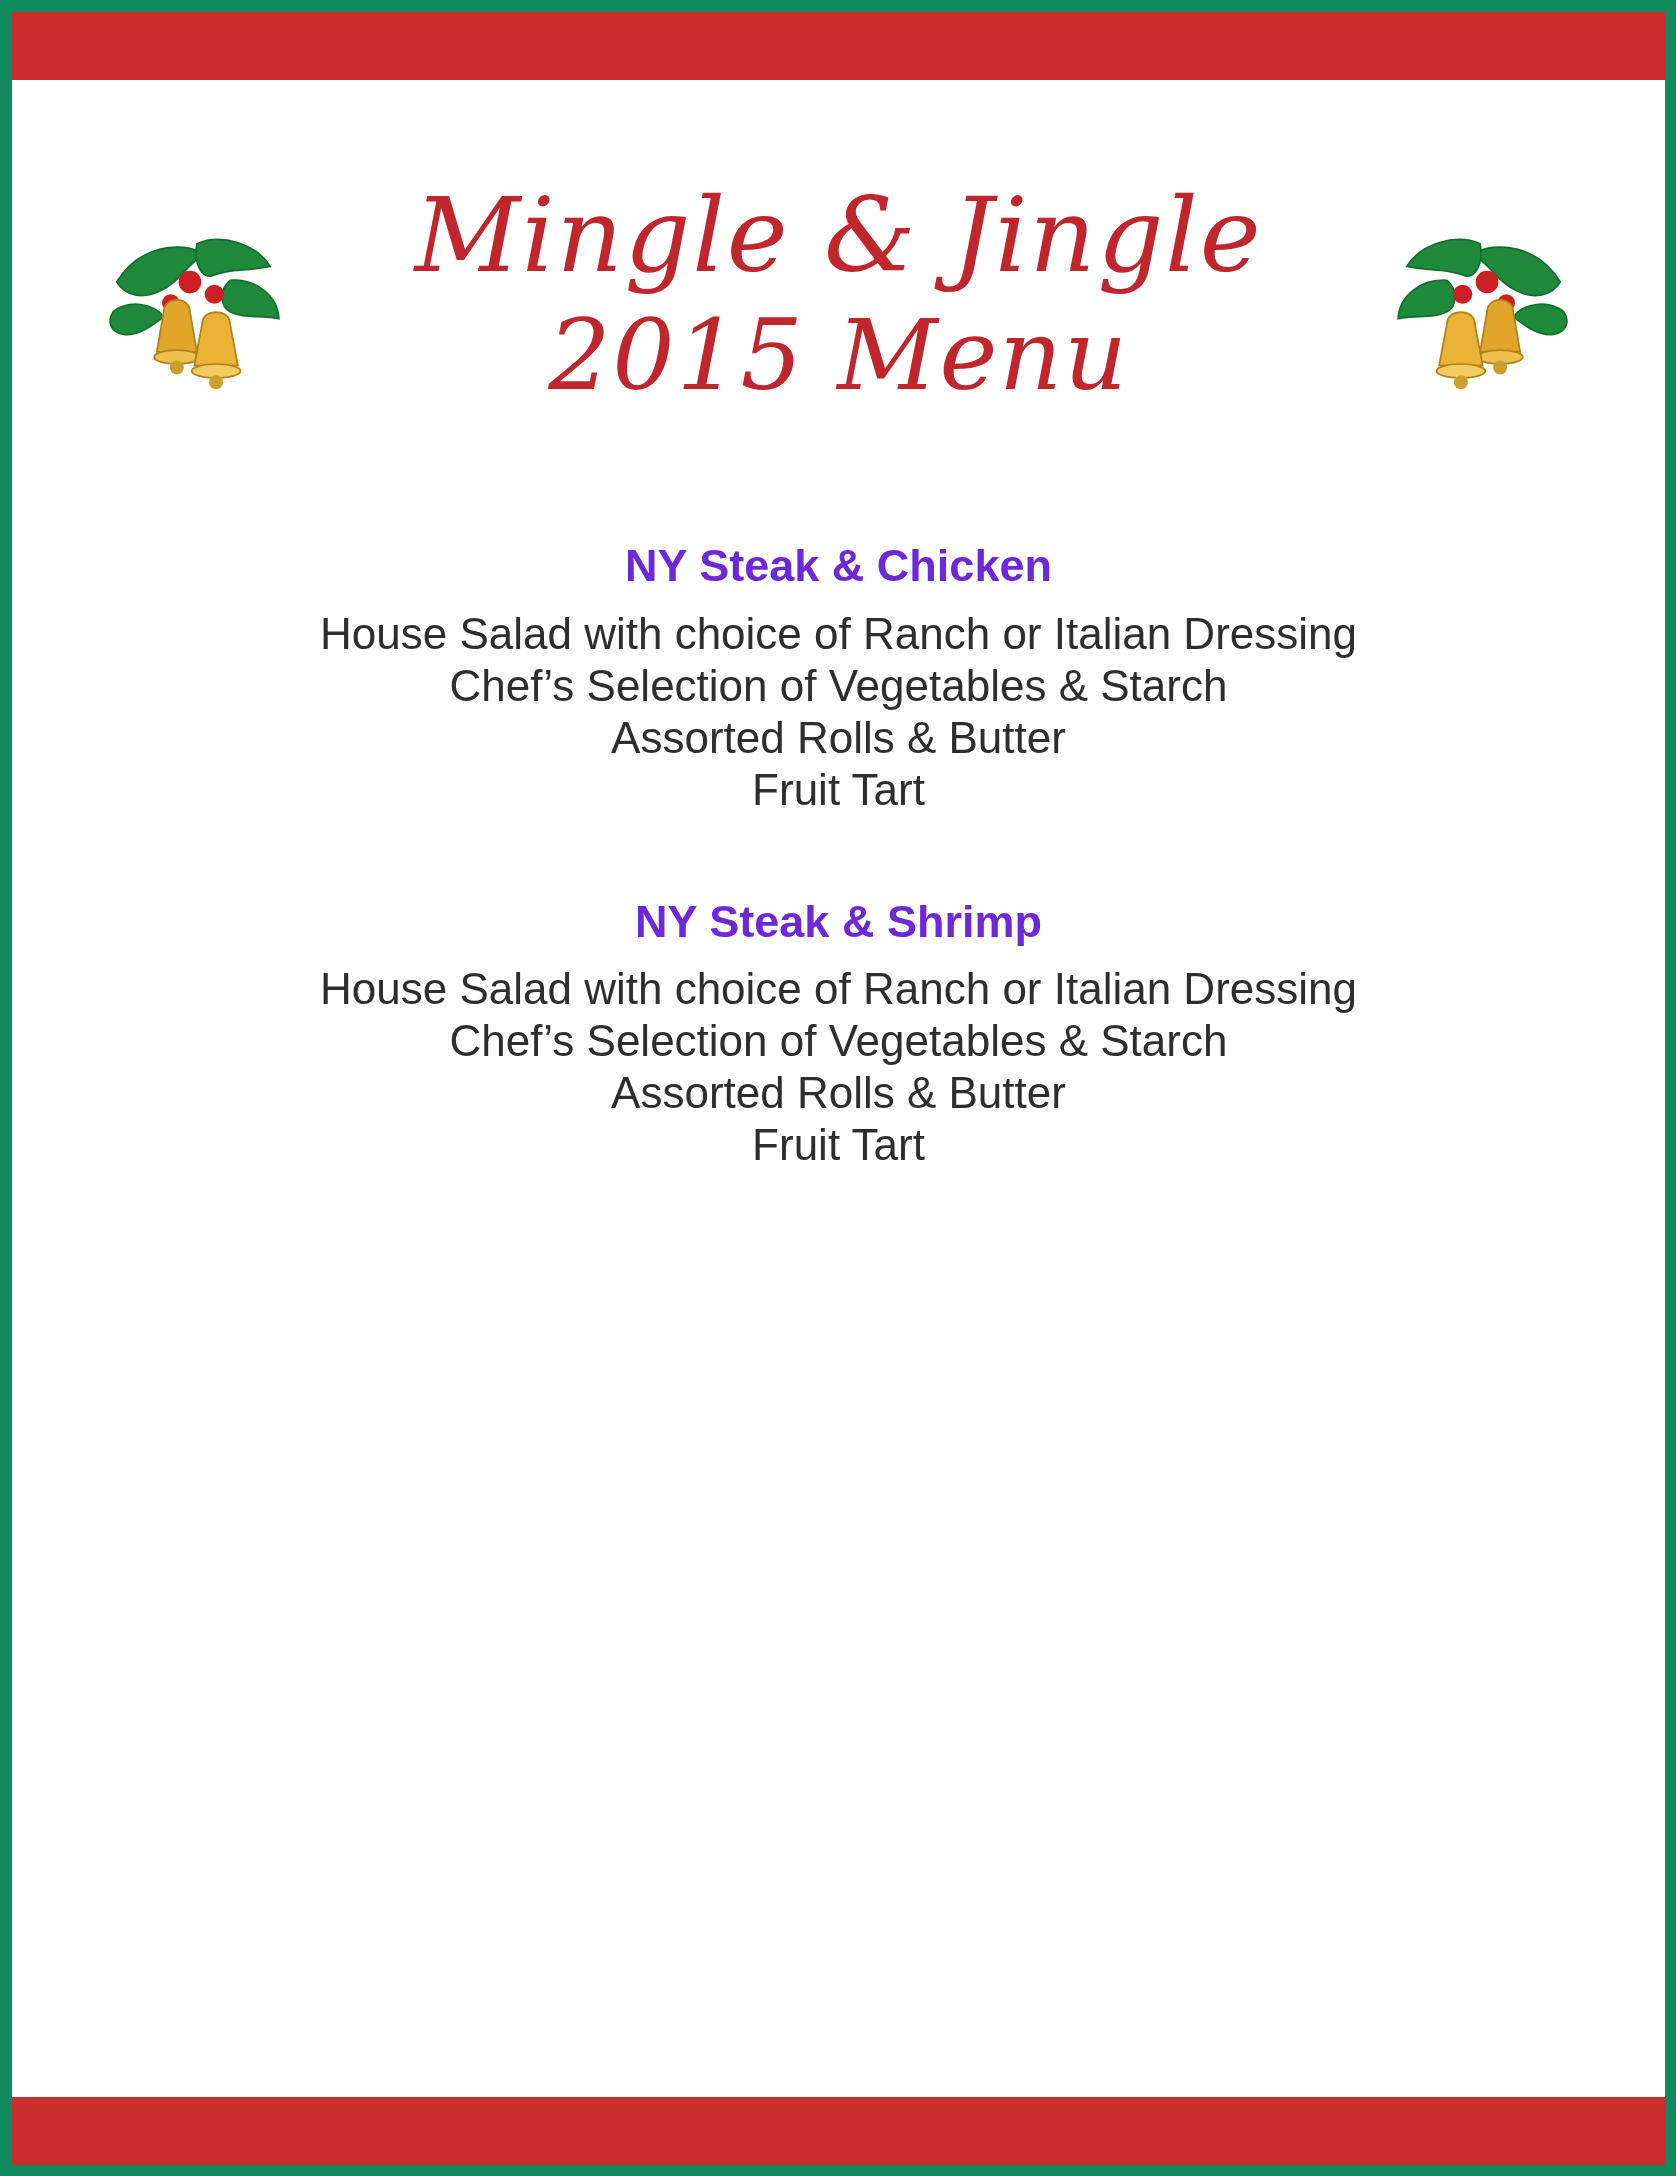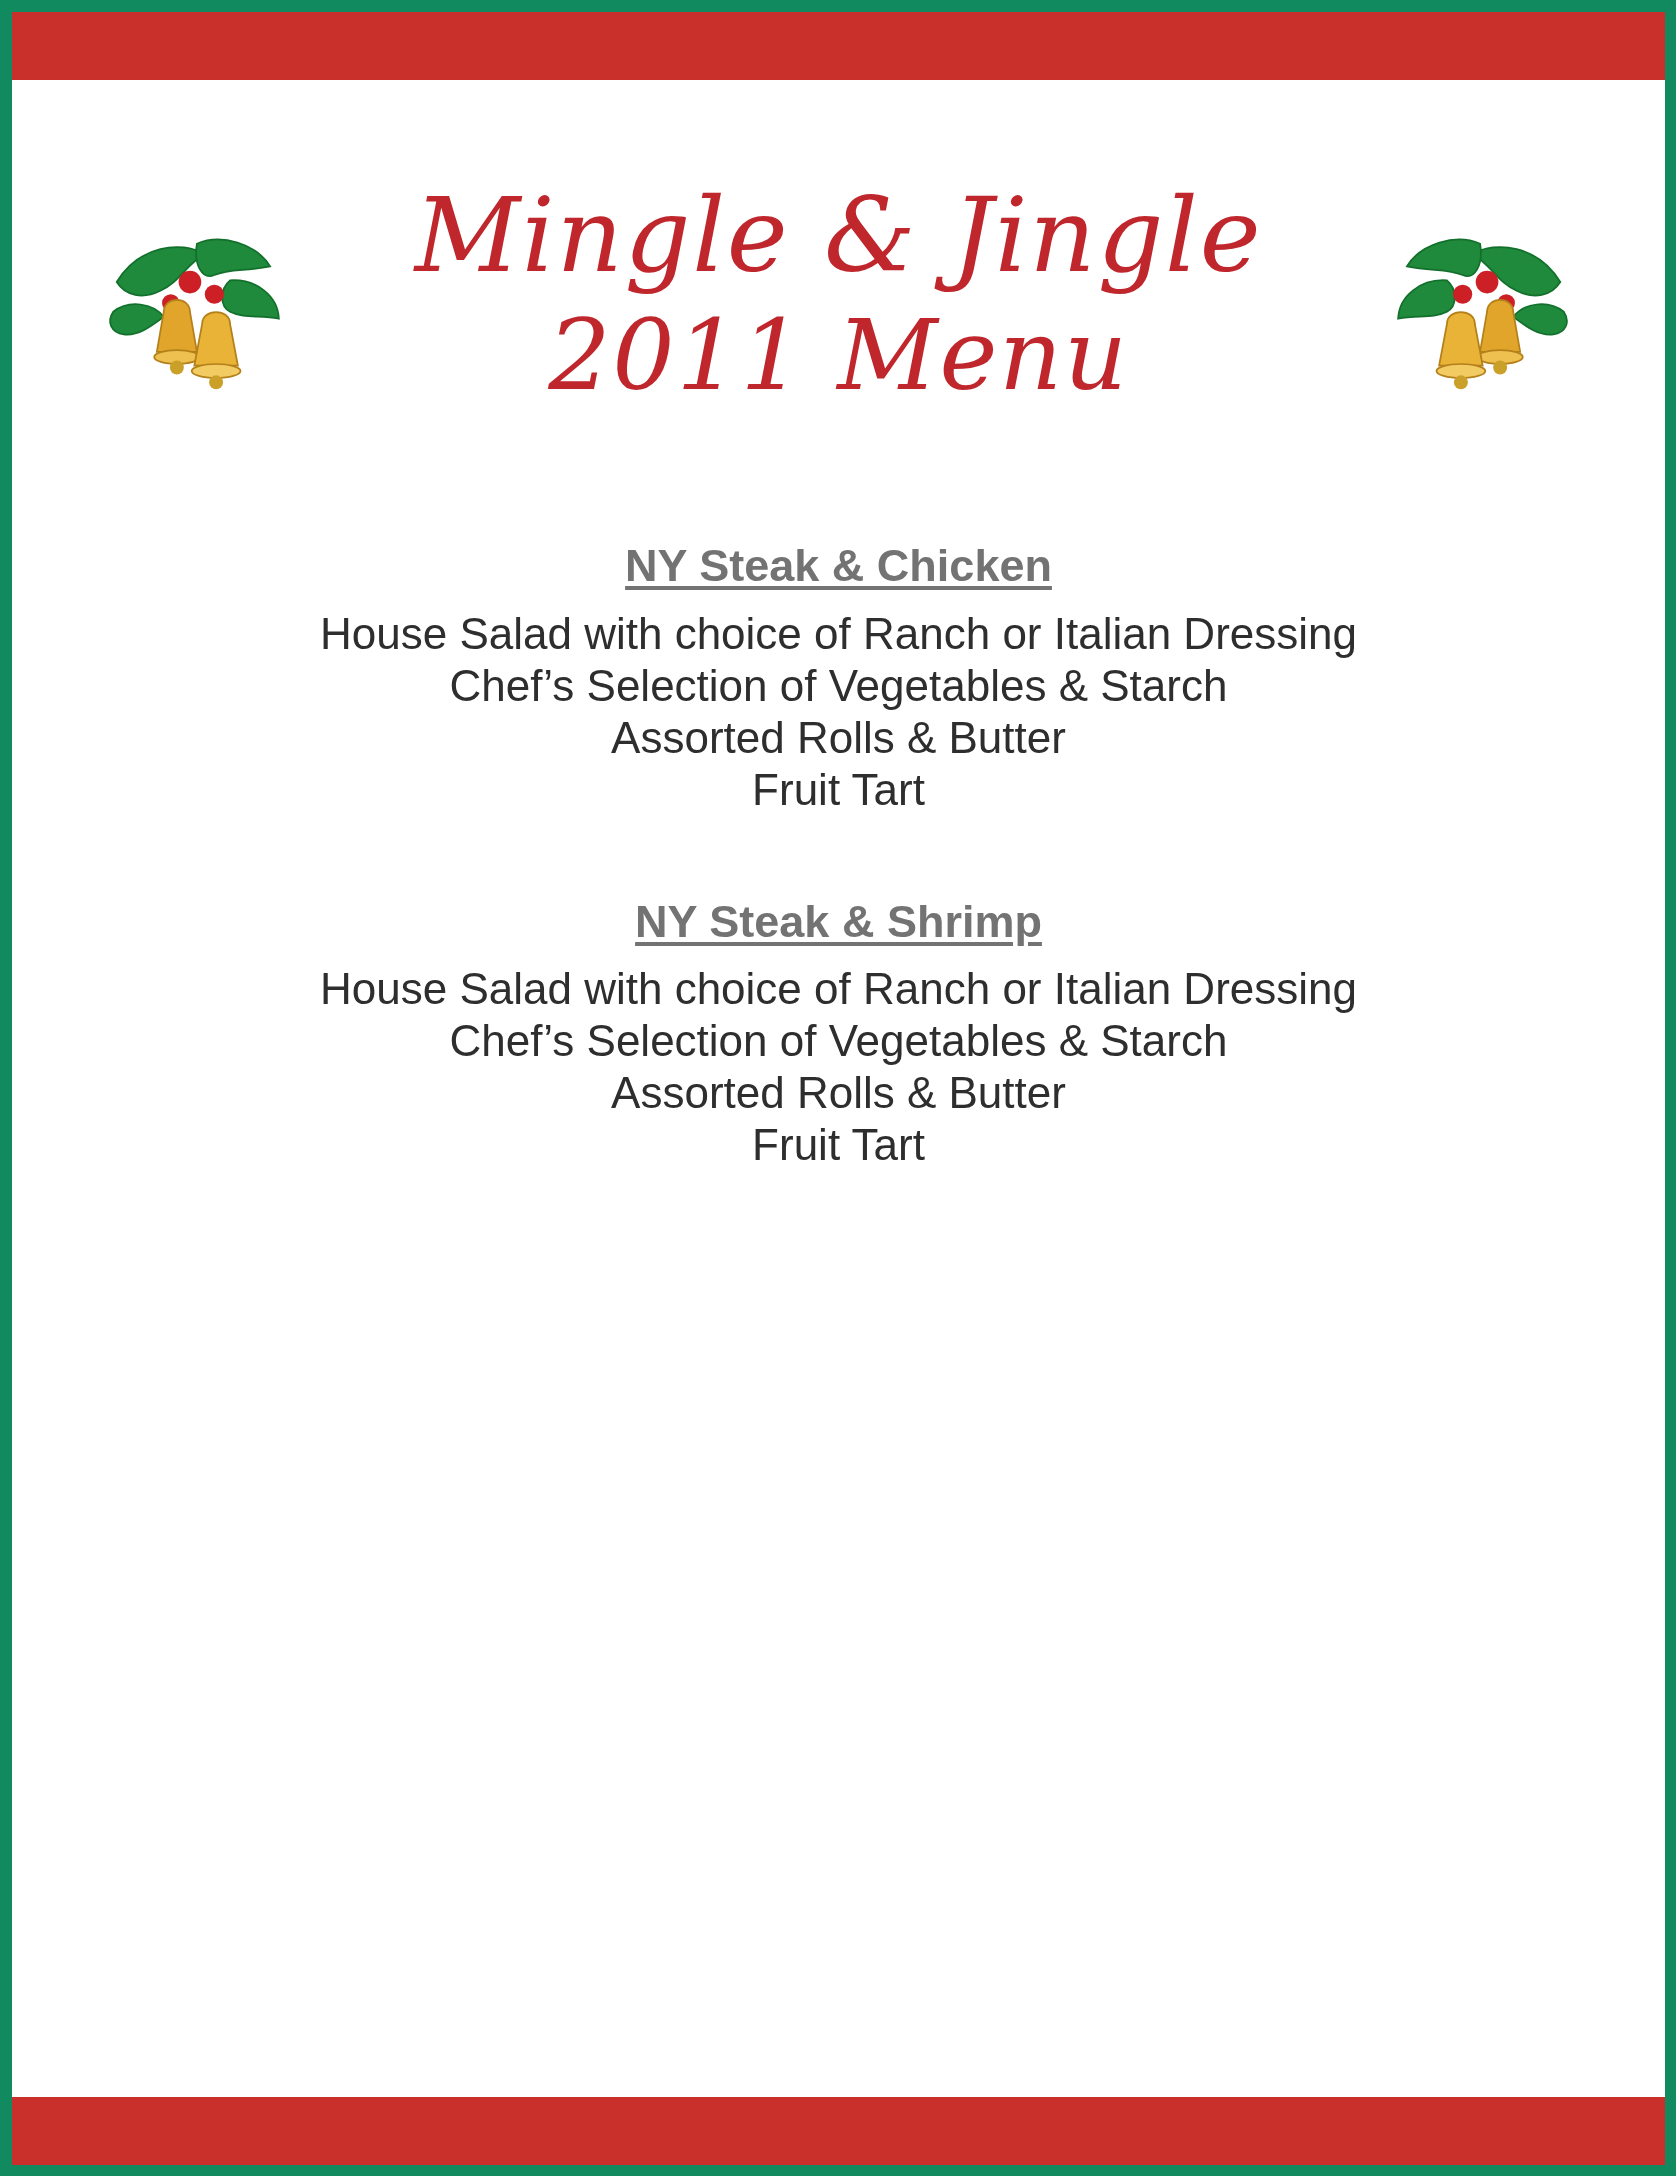--- a/index.html
+++ b/index.html
@@ -81,25 +81,24 @@
     margin-top: 131px;
     text-align: center;
   }
 
   .section {
     margin-bottom: 80px;
   }
   .section:last-child { margin-bottom: 0; }
 
   .section-title {
-    color: #737373;
+    color: #6d28d9;
     font-family: "Liberation Sans", sans-serif;
     font-weight: bold;
     font-size: 45px;
-    text-decoration: underline;
     text-underline-offset: 5.2px;
     margin: 0 0 15.7px 0;
     letter-spacing: 0px;
   }
 
   .section-lines {
     color: #2e2e2e;
     font-size: 44px;
     line-height: 1.18;
     font-family: "Liberation Sans", sans-serif;
@@ -166,21 +165,21 @@
             <ellipse cx="126" cy="148" rx="26" ry="8" fill="#edc04f" stroke="#b4801a" stroke-width="2"></ellipse>
             <circle cx="126" cy="160" r="8" fill="#caa029"></circle>
             <path d="M97 110 C97 92, 65 92, 65 110 L56 158 L106 158 Z" fill="#e8b336" stroke="#b4801a" stroke-width="2"></path>
             <ellipse cx="81" cy="164" rx="28" ry="8" fill="#f2cc63" stroke="#b4801a" stroke-width="2"></ellipse>
             <circle cx="81" cy="177" r="8" fill="#caa029"></circle>
           </g>
         </svg>
       </span>
 
       <span class="title-line title-1">Mingle &amp; Jingle</span>
-      <span class="title-line title-2">2011 Menu</span>
+      <span class="title-line title-2">2015 Menu</span>
     </div>
 
     <div class="menu">
 
       <div class="section">
         <div class="section-title">NY Steak &amp; Chicken</div>
         <div class="section-lines">
           <span class="section-line">House Salad with choice of Ranch or Italian Dressing</span>
           <span class="section-line">Chef’s Selection of Vegetables &amp; Starch</span>
           <span class="section-line">Assorted Rolls &amp; Butter</span>

